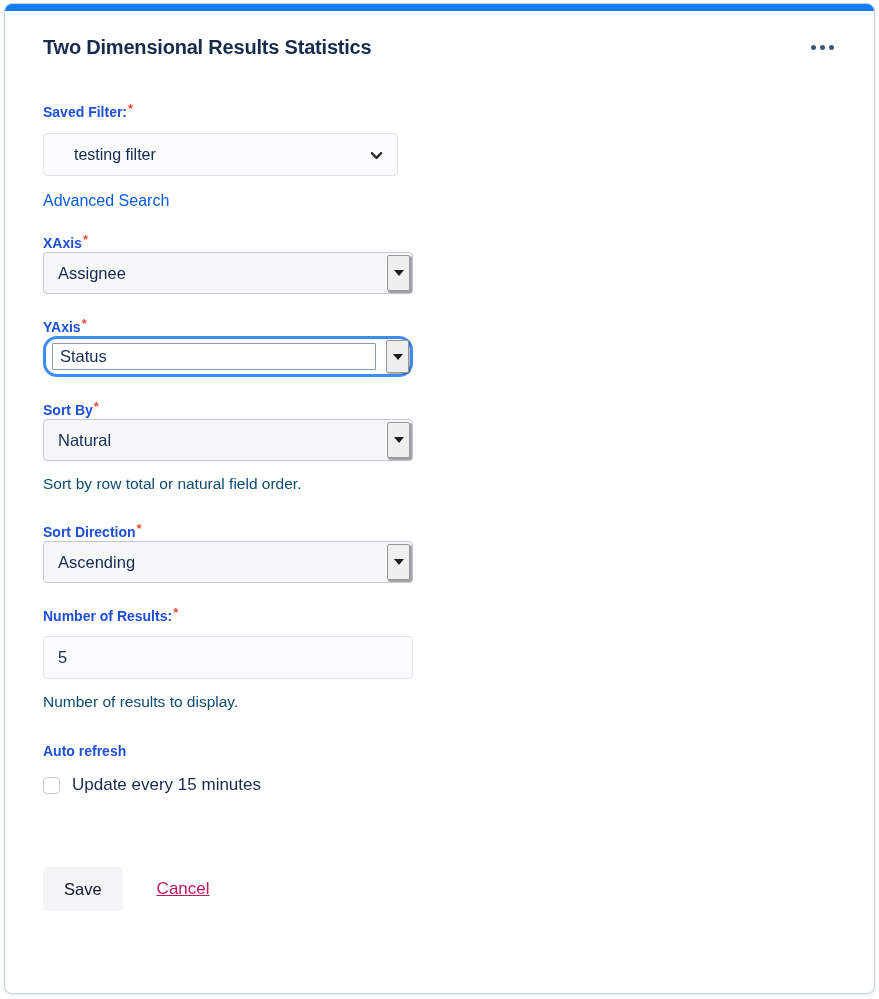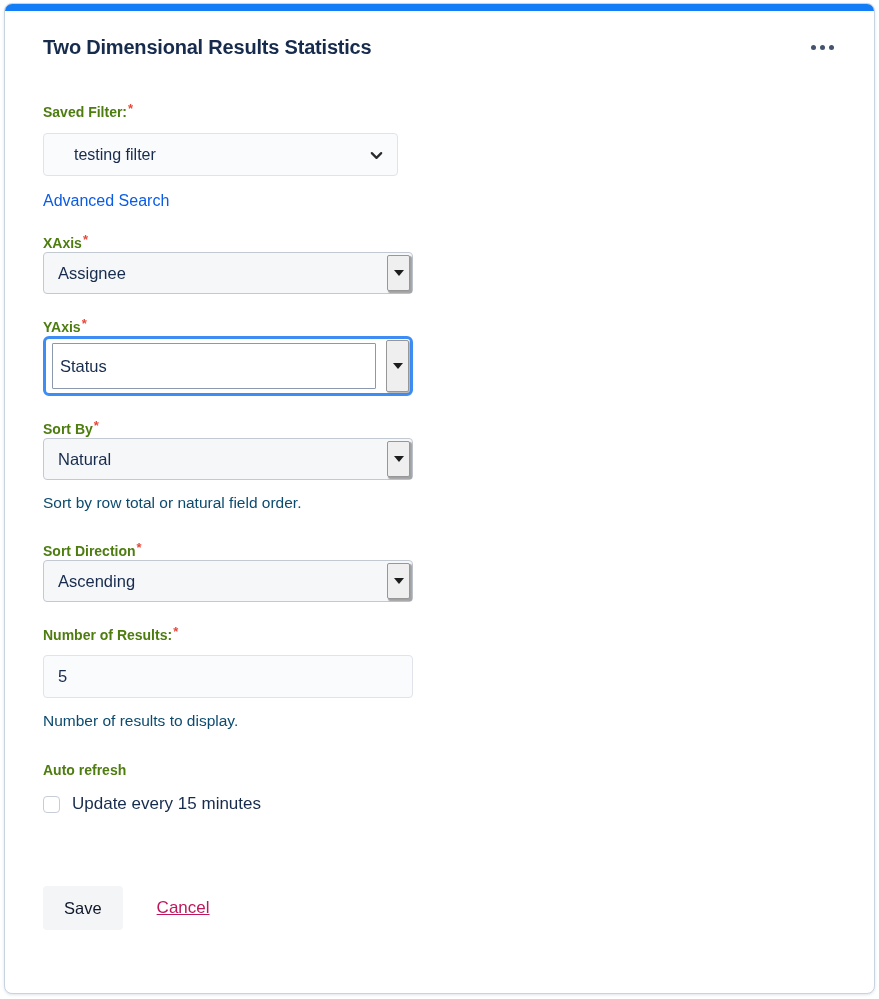--- a/index.html
+++ b/index.html
@@ -10,21 +10,21 @@
     background:#ffffff; border:1px solid #c8d3e2; border-radius:8px;
     box-shadow:0 1px 3px rgba(9,30,66,.12); overflow:hidden;
   }
   .accent-bar{ height:7px; background:#127df6; width:100%; }
   .content{ padding:0 38px; }
   .card-header{ margin-top:25px; display:flex; align-items:center; justify-content:space-between; }
   .card-title{ font-size:20px; font-weight:700; color:#172b4d; letter-spacing:-.2px; }
   .dots{ display:flex; gap:4px; cursor:pointer; padding:4px 2px; }
   .dots span{ width:5px; height:5px; border-radius:50%; background:#44546f; display:block; }
 
-  .field-label{ font-size:14px; font-weight:700; color:#4d7c0f; line-height:17px; }
+  .field-label{ font-size:14px; font-weight:700; color:#1d4ed8; line-height:17px; }
   .req{ color:#e5493a; font-size:13px; font-weight:700; position:relative; top:-4px; margin-left:1px; }
 
   
   .select-soft{
     margin-top:12px; width:355px; height:43px; background:#fafbfc;
     border:1px solid #dfe3ea; border-radius:4px; display:flex; align-items:center;
     padding:0 30px; cursor:pointer; position:relative;
   }
   .select-soft .val{ font-size:16px; color:#172b4d; }
   .select-soft svg{ position:absolute; right:13px; top:50%; margin-top:-7px; }
@@ -42,21 +42,21 @@
     position:absolute; right:2px; top:2px; bottom:2px; width:23px;
     background:#efefef; border:1px solid #979797; border-radius:2px;
     box-shadow:1.5px 1.5px 1px rgba(0,0,0,.35);
     display:flex; align-items:center; justify-content:center;
   }
   .arrow-btn .tri{ width:0; height:0; border-left:5px solid transparent;
     border-right:5px solid transparent; border-top:6px solid #1d1d1d; }
 
   
   .select-native.focused{
-    background:#ffffff; border:3px solid #3d8df5; border-radius:6px; height:60px;
+    background:#ffffff; border:3px solid #3d8df5; border-radius:14px; height:41px;
   }
   .select-native.focused .inner-focus{
     position:absolute; left:6px; top:4px; bottom:4px; right:34px;
     border:1px solid #8b98ad; border-radius:1px;
     display:flex; align-items:center; padding-left:7px;
   }
   .select-native.focused .arrow-btn{ right:1px; top:1px; bottom:1px; box-shadow:1px 1px 1px rgba(0,0,0,.3); }
 
   .text-input{
     margin-top:11px; width:370px; height:43px; background:#fafbfc;

